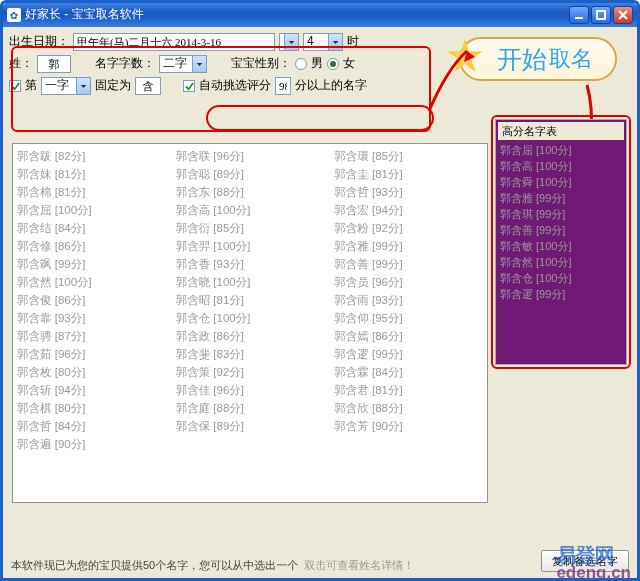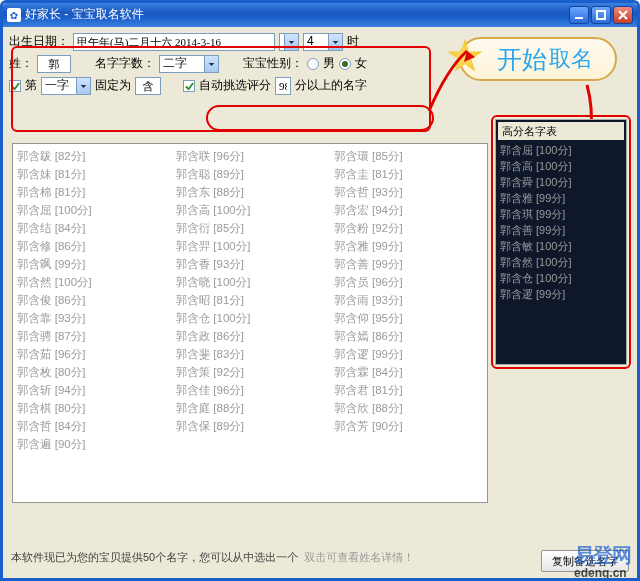--- a/index.html
+++ b/index.html
@@ -37,36 +37,36 @@
   
   .hl{position:absolute;border:2px solid var(--red);border-radius:18px;pointer-events:none}
   
   .start-wrap{position:absolute;left:444px;top:32px;width:182px;height:48px;cursor:pointer;display:flex;align-items:center;justify-content:center}
   .start-wrap .star{position:absolute;left:0;top:4px;width:36px;height:36px;background:radial-gradient(#ffe06a,#f4b400);clip-path:polygon(50% 0%, 61% 35%, 98% 35%, 68% 57%, 79% 91%, 50% 70%, 21% 91%, 32% 57%, 2% 35%, 39% 35%)}
   .start-wrap .bubble{border:2px solid #d6a849;border-radius:24px;padding:4px 22px 4px 36px;background:linear-gradient(#fffaf0,#fdf3d8);font-size:22px;color:#2aa7f0;font-weight:500;display:flex;align-items:center}
   .start-wrap .bubble b{font-size:25px;font-weight:500;margin-right:2px}
   
   .arrow-svg{position:absolute;pointer-events:none}
   
-  .hs{position:absolute;left:492px;top:116px;width:132px;height:246px;border:1px solid #a8a8a8;background:#0f172a;padding:2px}
+  .hs{position:absolute;left:492px;top:116px;width:132px;height:246px;border:1px solid #a8a8a8;background:#701a75;padding:2px}
   .hs-title{background:var(--xp-face);padding:2px 4px;font-size:11px}
   .hs-list{padding:2px 2px;font-size:11px;color:var(--grey-text)}
   .hs-list div{white-space:nowrap;line-height:16px}
   
   .listbox{position:absolute;left:9px;top:140px;width:476px;height:360px;border:1px solid #949494;background:#fff;font-size:11.5px;color:var(--grey-text);padding:3px 4px;overflow:hidden;display:grid;grid-template-columns:1fr 1fr 1fr;grid-auto-rows:18px;gap:0 10px}
   .listbox .cell{white-space:nowrap;line-height:18px}
   
-  .bottom{position:absolute;left:8px;right:8px;bottom:6px;display:flex;align-items:flex-start;gap:6px;font-size:11px}
+  .bottom{position:absolute;left:8px;right:8px;bottom:6px;display:flex;align-items:flex-end;gap:6px;font-size:11px}
   .bottom .hint{color:#404040}
   .bottom .hint2{color:var(--grey-text)}
   .btn{height:22px;border:1px solid #949494;background:linear-gradient(#fff,#e6e6e6);padding:0 10px;font-size:11px;cursor:pointer;border-radius:2px}
   
   .wm{position:absolute;right:6px;bottom:0;display:flex;align-items:center;gap:6px;opacity:0.7}
   .wm .logo{color:#1a5fcb;font-size:20px;font-weight:bold;letter-spacing:-1px}
-  .wm .logo .hl1{color:#000000;font-size:12px;letter-spacing:0;display:block;line-height:10px}
+  .wm .logo .hl1{color:#701a75;font-size:17px;letter-spacing:0;display:block;line-height:10px}
 </style>
 </head>
 <body>
 
 <div class="win">
   <div class="title">
     <span class="ticon">✿</span>
     <span>好家长 - 宝宝取名软件</span>
     <span class="spacer"></span>
     <span class="win-btn">
@@ -108,21 +108,21 @@
           </span>
         </span>
       <span>时</span>
     </div>
 
     <div class="row">
       <label>姓：</label>
       <input class="txt" style="width: 34px; text-align: center;" value="郭">
       <span style="width:16px"></span>
       <label>名字字数：</label>
-      <span class="combo" style="width:60px">
+      <span class="combo" style="width:48px">
           <span class="val">二字</span>
           <span class="dd">
             <svg viewBox="0 0 10 10">
               <path d="M1 3l4 4 4-4z"></path>
             </svg>
           </span>
         </span>
       <span style="width:16px"></span>
       <label>宝宝性别：</label>
       <span class="radio"></span>

